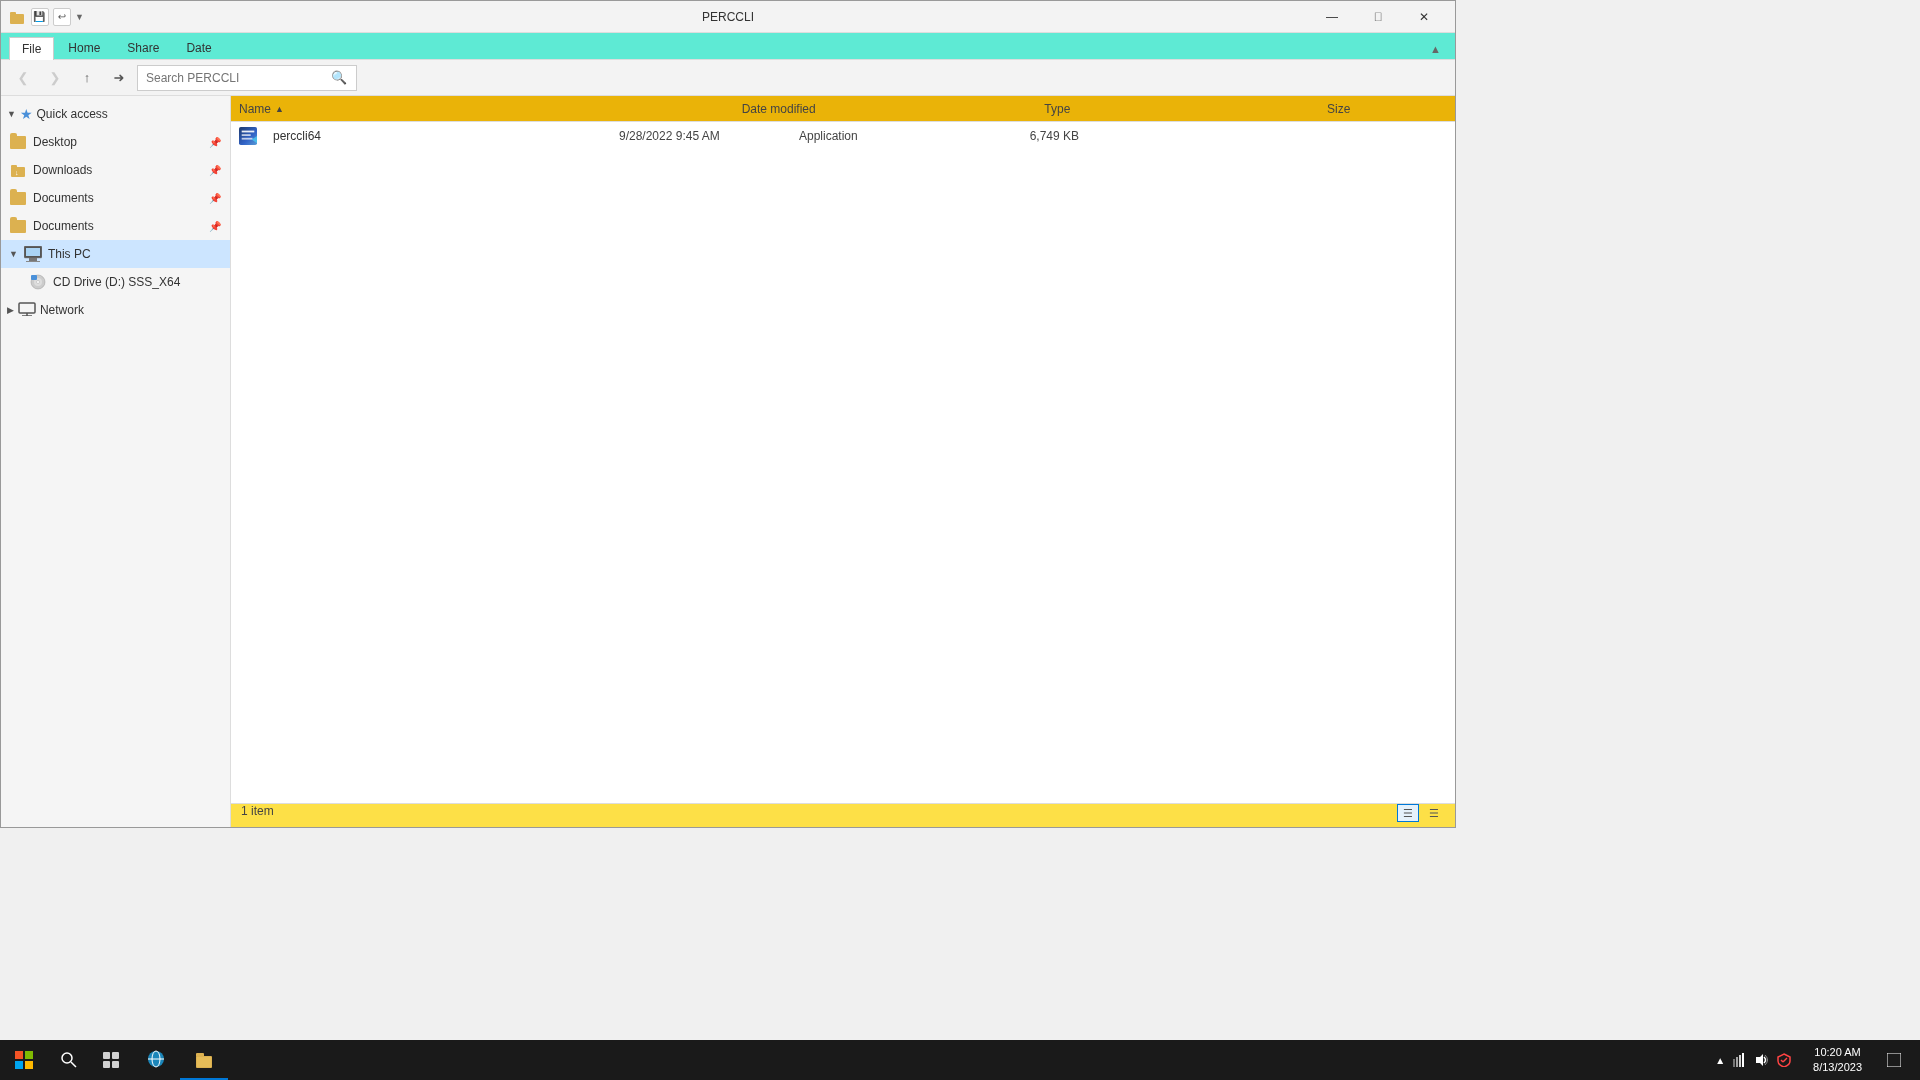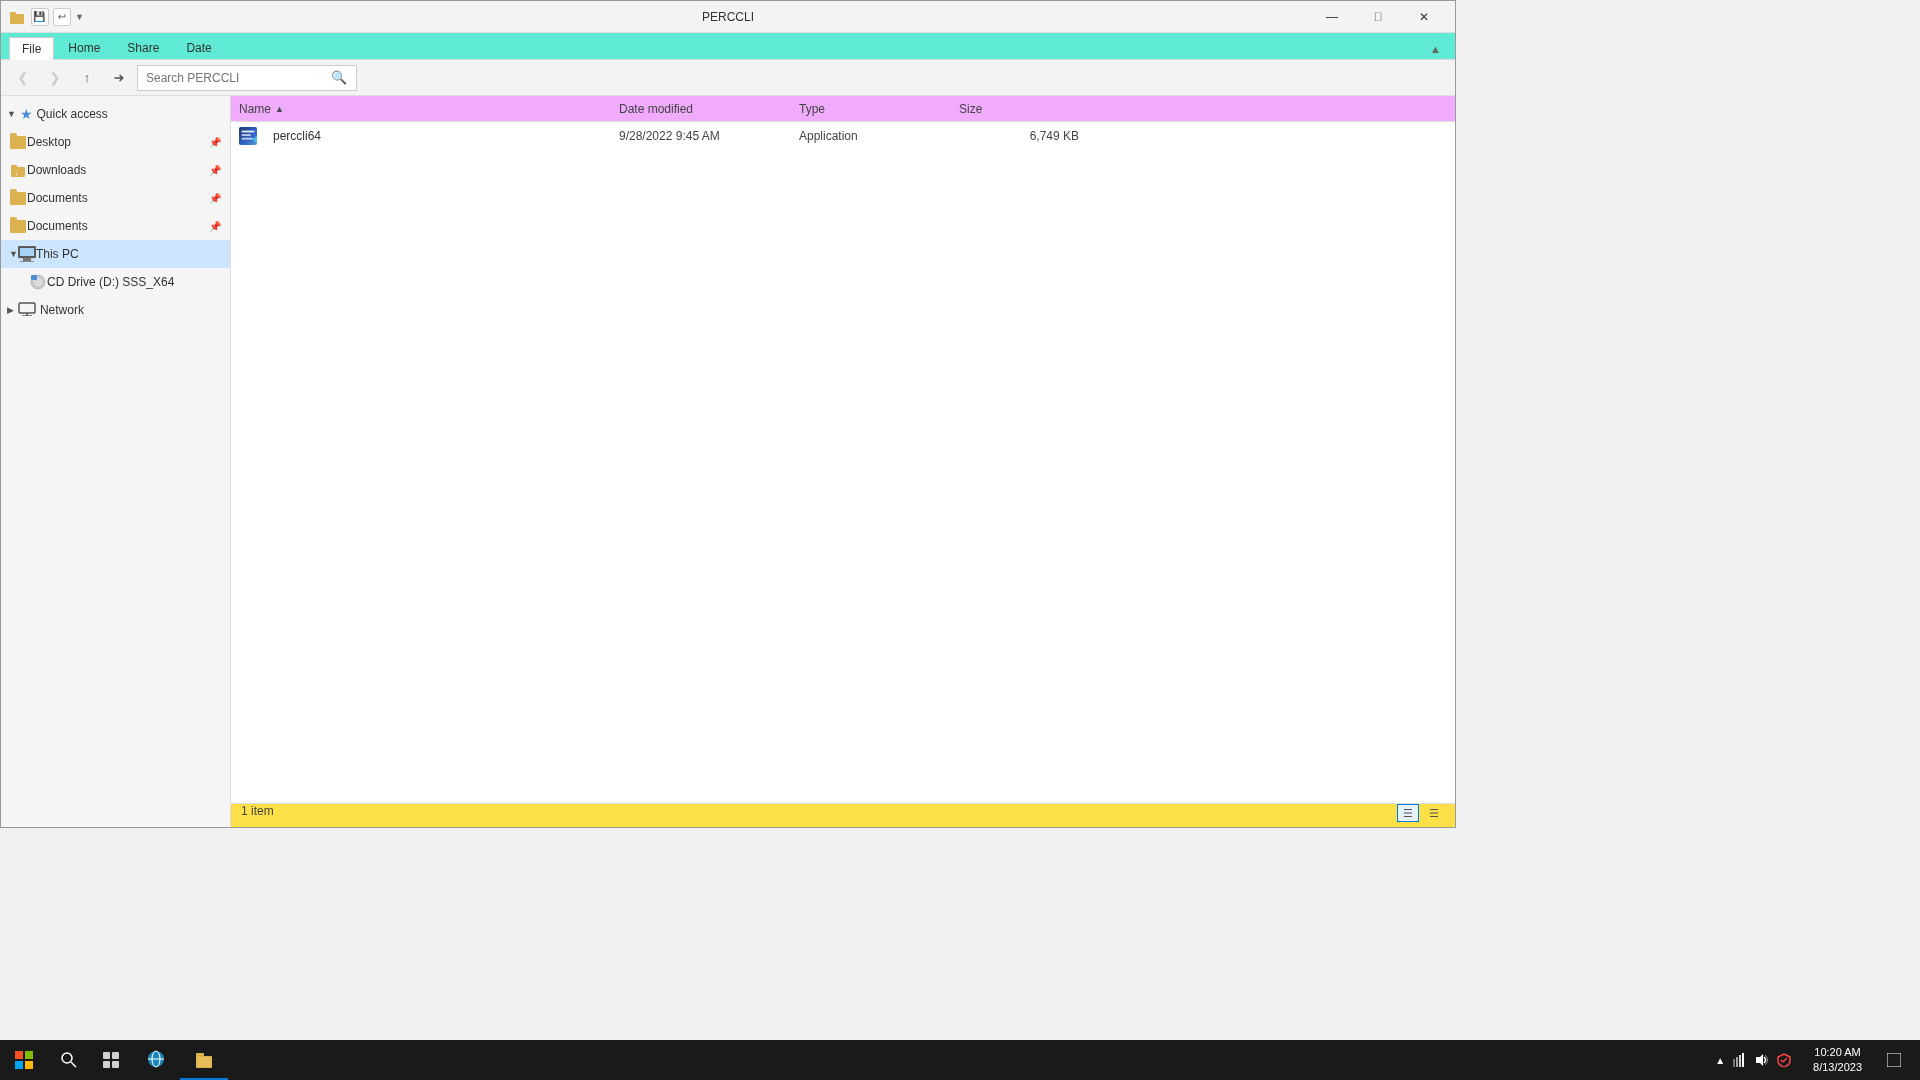--- a/index.html
+++ b/index.html
@@ -195,20 +195,21 @@
       flex-shrink: 0;
       padding: 4px 0;
     }
     .sidebar-item {
       display: flex; align-items: center;
       height: 28px;
       padding: 0 8px;
       cursor: pointer;
       color: #333;
       font-size: 12px;
+      gap: 6px;
     }
     .sidebar-item.selected { background: #cce5ff; }
     .sidebar-item .item-icon { width: 18px; height: 18px; flex-shrink: 0; display: flex; align-items: center; justify-content: center; }
     .sidebar-item .item-label { flex: 1; }
     .sidebar-item .pin-icon { font-size: 10px; color: #888; margin-left: auto; }
     .sidebar-section-header {
       display: flex; align-items: center;
       height: 28px;
       padding: 0 6px;
       cursor: pointer;
@@ -222,26 +223,27 @@
     .content-area {
       flex: 1;
       display: flex;
       flex-direction: column;
       overflow: hidden;
     }
     .column-headers {
       display: flex;
       align-items: center;
       height: 26px;
-      background: #f0abfc;
+      background: #eab308;
       border-bottom: 1px solid #ddd;
       padding: 0 8px;
       font-size: 12px;
       color: #444;
       flex-shrink: 0;
+      justify-content: space-between;
     }
     .col-name { width: 380px; display: flex; align-items: center; gap: 4px; cursor: pointer; }
     .col-date { width: 180px; cursor: pointer; }
     .col-type { width: 160px; cursor: pointer; }
     .col-size { width: 120px; cursor: pointer; }
     .sort-arrow { font-size: 9px; }
 
     .file-list {
       flex: 1;
       overflow-y: auto;

